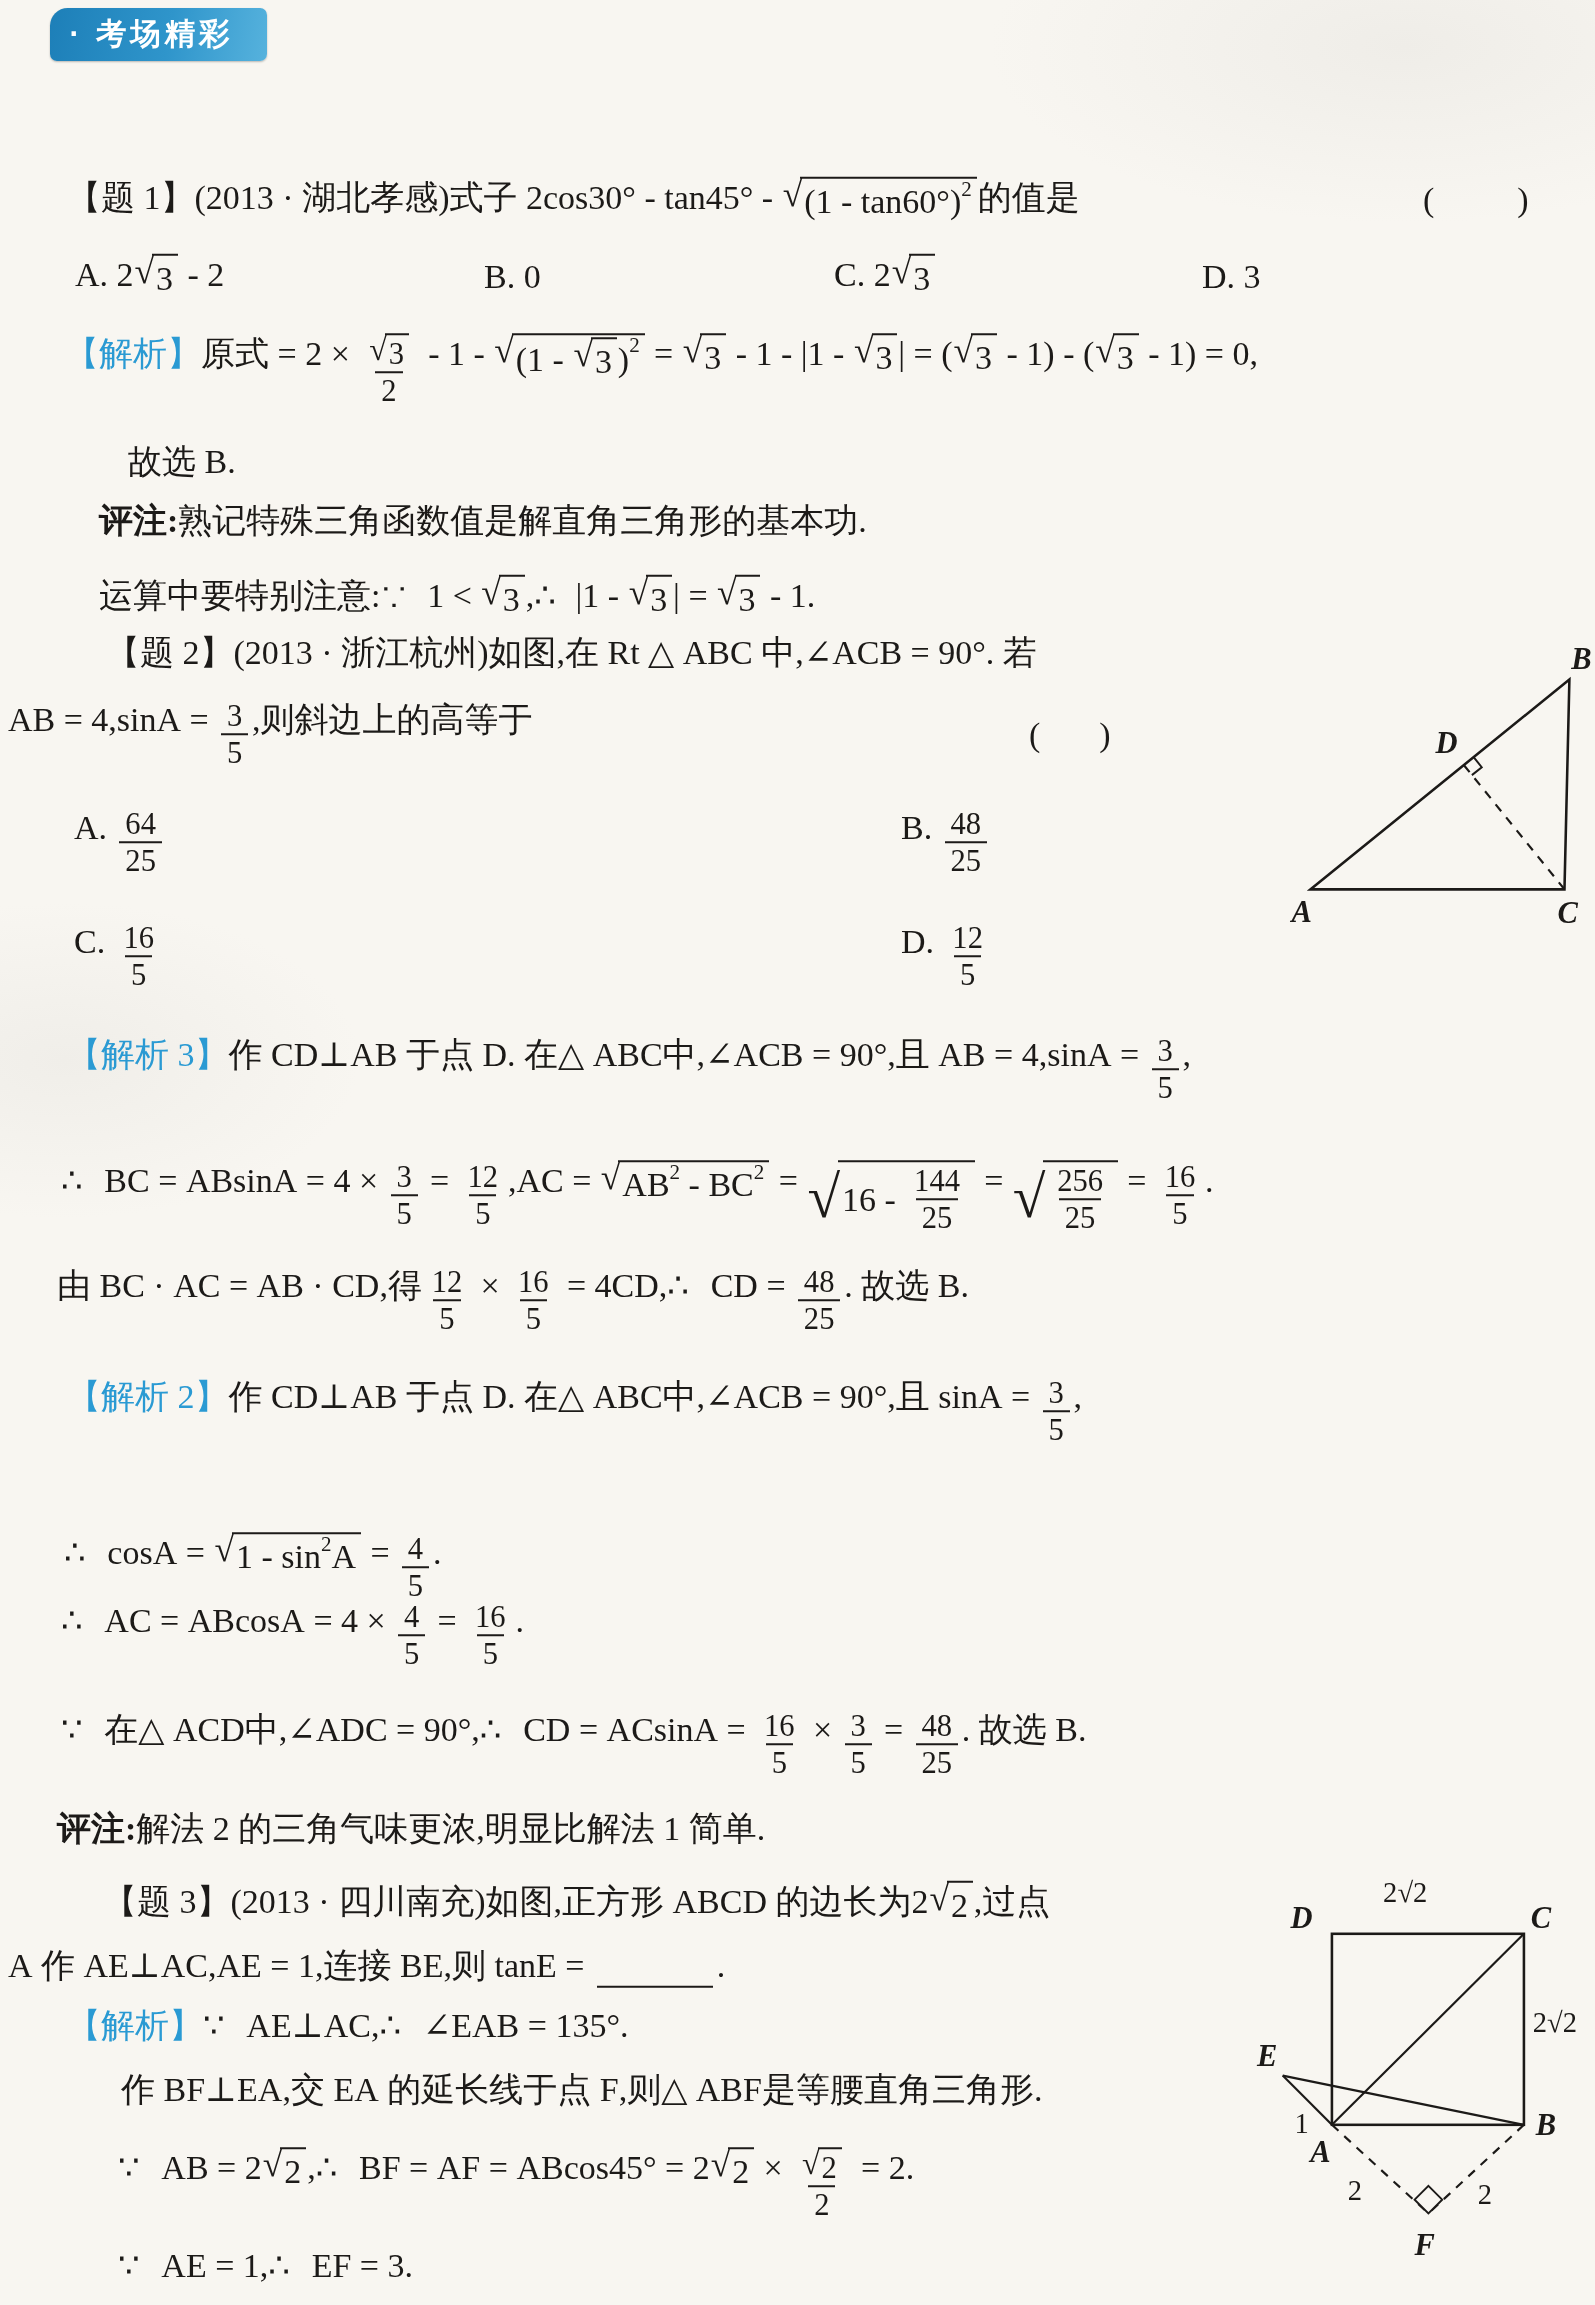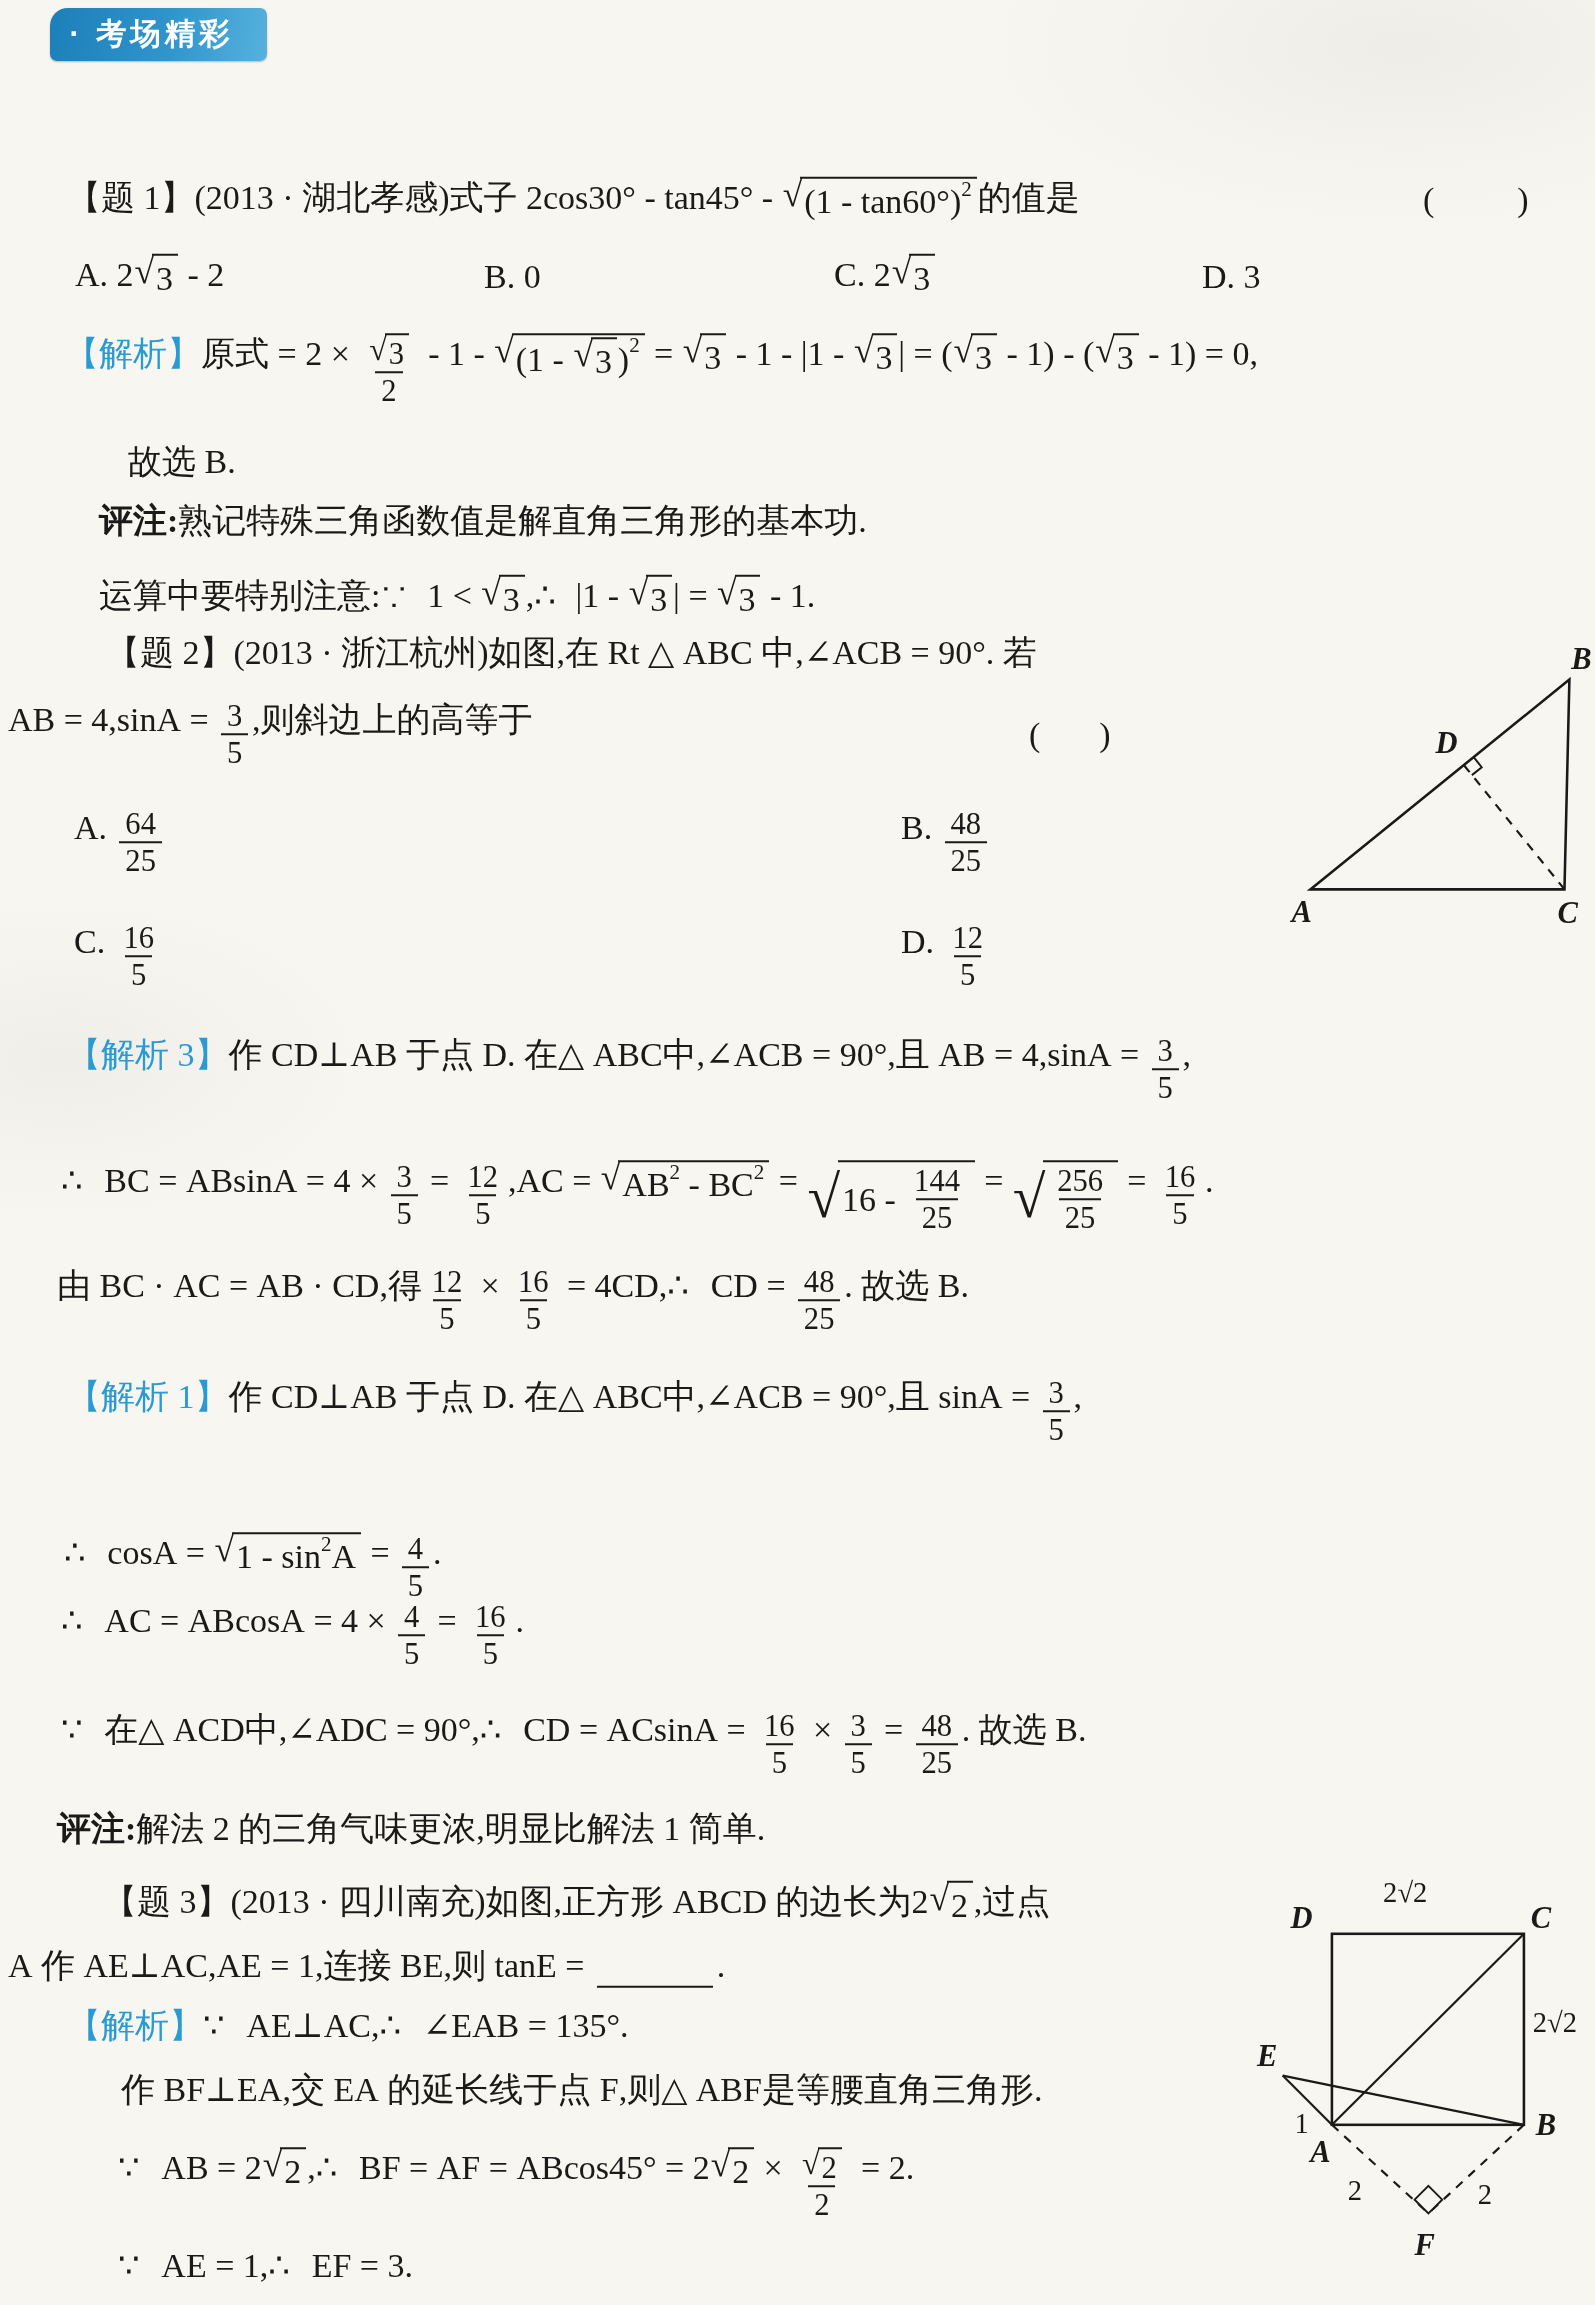--- a/index.html
+++ b/index.html
@@ -63,21 +63,21 @@
   <div class="line" style="left:106px;top:653px">【题 2】(2013 · 浙江杭州)如图,在 Rt △ <span class="mvar">ABC</span> 中,∠<span class="mvar">ACB</span> = 90°. 若</div>
   <div class="line" style="left:7.9px;top:735px"><span class="mvar">AB</span> = 4,sin<span class="mvar">A</span> = <span class="frac"><span class="num">3</span><span class="den">5</span></span>,则斜边上的高等于</div>
   <div class="line" style="left:1029px;top:735px">(<span class="gap" style="width: 59px;"></span>)</div>
   <div class="line" style="left:74px;top:843px">A. <span class="frac"><span class="num">64</span><span class="den">25</span></span></div>
   <div class="line" style="left:901px;top:843px">B. <span class="frac"><span class="num">48</span><span class="den">25</span></span></div>
   <div class="line" style="left:74px;top:957px">C. <span class="frac"><span class="num">16</span><span class="den">5</span></span></div>
   <div class="line" style="left:901px;top:957px">D. <span class="frac"><span class="num">12</span><span class="den">5</span></span></div>
   <div class="line" style="left:67px;top:1070px"><span class="blab">【解析 3】</span>作 <span class="mvar">CD</span>⊥<span class="mvar">AB</span> 于点 <span class="mvar">D</span>. 在△ <span class="mvar">ABC</span>中,∠<span class="mvar">ACB</span> = 90°,且 <span class="mvar">AB</span> = 4,sin<span class="mvar">A</span> = <span class="frac"><span class="num">3</span><span class="den">5</span></span>,</div>
   <div class="line" style="left:61px;top:1198px">∴<span class="gap" style="width: 21.7px;"></span><span class="mvar">BC</span> = <span class="mvar">AB</span>sin<span class="mvar">A</span> = 4 × <span class="frac"><span class="num">3</span><span class="den">5</span></span> = <span class="frac"><span class="num">12</span><span class="den">5</span></span>,<span class="mvar">AC</span> = <span class="sqrt"><span class="rsign">√</span><span class="rbody"><span class="mvar">AB</span><sup>2</sup> - <span class="mvar">BC</span><sup>2</sup></span></span> = <span class="sqrt tall"><span class="rsign">√</span><span class="rbody">16 - <span class="frac"><span class="num">144</span><span class="den">25</span></span></span></span> = <span class="sqrt tall"><span class="rsign">√</span><span class="rbody"><span class="frac"><span class="num">256</span><span class="den">25</span></span></span></span> = <span class="frac"><span class="num">16</span><span class="den">5</span></span>.</div>
   <div class="line" style="left:57px;top:1301px">由 <span class="mvar">BC</span> · <span class="mvar">AC</span> = <span class="mvar">AB</span> · <span class="mvar">CD</span>,得<span class="frac"><span class="num">12</span><span class="den">5</span></span> × <span class="frac"><span class="num">16</span><span class="den">5</span></span> = 4<span class="mvar">CD</span>,∴<span class="gap" style="width: 21.7px;"></span><span class="mvar">CD</span> = <span class="frac"><span class="num">48</span><span class="den">25</span></span>. 故选 B.</div>
-  <div class="line" style="left:67px;top:1412px"><span class="blab">【解析 1】</span>作 <span class="mvar">CD</span>⊥<span class="mvar">AB</span> 于点 <span class="mvar">D</span>. 在△ <span class="mvar">ABC</span>中,∠<span class="mvar">ACB</span> = 90°,且 sin<span class="mvar">A</span> = <span class="frac"><span class="num">3</span><span class="den">5</span></span>,</div>
+  <div class="line" style="left:67px;top:1412px"><span class="blab">【解析 2】</span>作 <span class="mvar">CD</span>⊥<span class="mvar">AB</span> 于点 <span class="mvar">D</span>. 在△ <span class="mvar">ABC</span>中,∠<span class="mvar">ACB</span> = 90°,且 sin<span class="mvar">A</span> = <span class="frac"><span class="num">3</span><span class="den">5</span></span>,</div>
   <div class="line" style="left:64px;top:1568px">∴<span class="gap" style="width: 21.7px;"></span>cos<span class="mvar">A</span> = <span class="sqrt"><span class="rsign">√</span><span class="rbody">1 - sin<sup>2</sup><span class="mvar">A</span></span></span> = <span class="frac"><span class="num">4</span><span class="den">5</span></span>.</div>
   <div class="line" style="left:61px;top:1636px">∴<span class="gap" style="width: 21.7px;"></span><span class="mvar">AC</span> = <span class="mvar">AB</span>cos<span class="mvar">A</span> = 4 × <span class="frac"><span class="num">4</span><span class="den">5</span></span> = <span class="frac"><span class="num">16</span><span class="den">5</span></span>.</div>
   <div class="line" style="left:61px;top:1745px">∵<span class="gap" style="width: 21.7px;"></span>在△ <span class="mvar">ACD</span>中,∠<span class="mvar">ADC</span> = 90°,∴<span class="gap" style="width: 21.7px;"></span><span class="mvar">CD</span> = <span class="mvar">AC</span>sin<span class="mvar">A</span> = <span class="frac"><span class="num">16</span><span class="den">5</span></span> × <span class="frac"><span class="num">3</span><span class="den">5</span></span> = <span class="frac"><span class="num">48</span><span class="den">25</span></span>. 故选 B.</div>
   <div class="line" style="left:57px;top:1829px"><span class="bold">评注:</span>解法 2 的三角气味更浓,明显比解法 1 简单.</div>
 
   <svg style="left:1266px;top:635px" width="330" height="296" viewBox="0 0 335 300">
     <polygon points="45,258 303,258 308,45" fill="none" stroke="#1c1a18" stroke-width="2.6"></polygon>
     <line x1="201" y1="132" x2="303" y2="258" stroke="#1c1a18" stroke-width="2.2" stroke-dasharray="9 8"></line>
     <polyline points="211,124 219,134 209,142" fill="none" stroke="#1c1a18" stroke-width="2"></polyline>
     <text x="26" y="291" class="dlabel">A</text>

